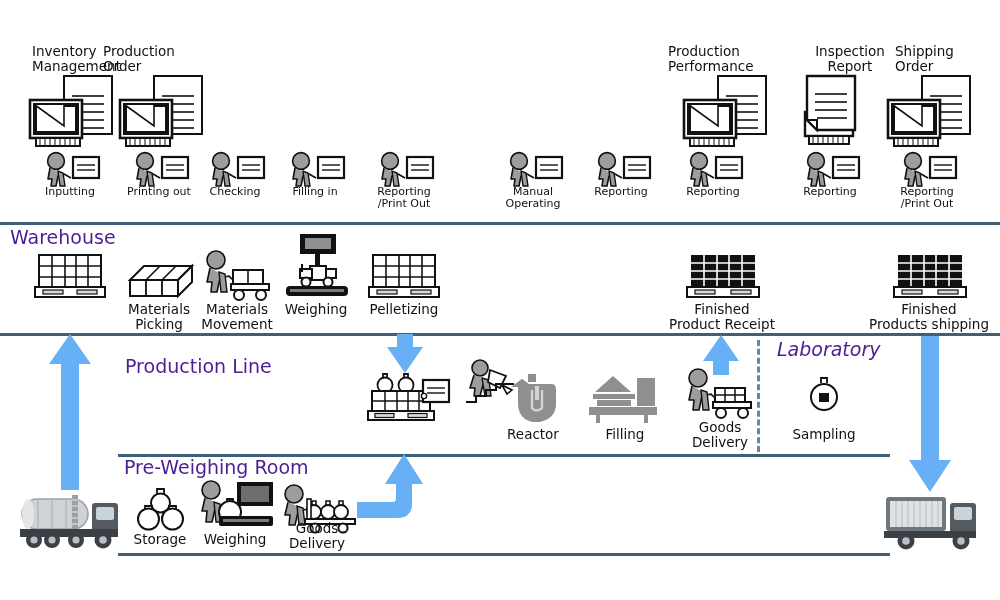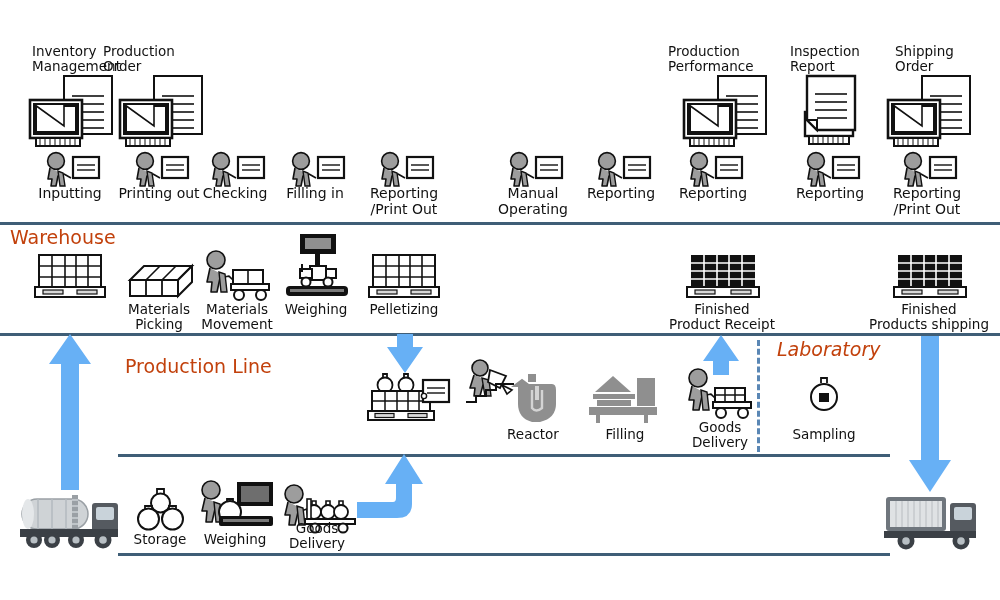--- a/index.html
+++ b/index.html
@@ -1,23 +1,23 @@
 <!DOCTYPE html>
 <html><head>
 <meta charset="utf-8">
 <style>
   html,body{margin:0;padding:0;background:#ffffff;}
   body{width:1000px;height:600px;position:relative;overflow:hidden;
        font-family:"DejaVu Sans","Liberation Sans",sans-serif;color:#1a1a1a;}
   #stage{position:absolute;left:0;top:0;width:1000px;height:600px;}
   .lbl{position:absolute;text-align:center;line-height:1.12;color:#111;}
   .doc-title{font-size:13.5px;}
-  .act-lbl{font-size:14px;}
+  .act-lbl{font-size:11px;}
   .node-lbl{font-size:13.5px;}
-  .band-title{position:absolute;font-size:19px;color:#c2410c;}
+  .band-title{position:absolute;font-size:19px;color:#4c1d95;}
   .hline{position:absolute;height:0;border-top:3px solid #3f5e77;}
   .vdash{position:absolute;border-left:3px dashed #5a87b5;}
   svg{display:block;overflow:visible;}
   .ic{position:absolute;}
 </style>
 </head>
 <body>
 
 <div id="stage">
 
@@ -110,21 +110,21 @@
           <line x1="24" y1="64" x2="24" y2="72"></line>
           <line x1="29" y1="64" x2="29" y2="72"></line>
           <line x1="34" y1="64" x2="34" y2="72"></line>
           <line x1="39" y1="64" x2="39" y2="72"></line>
           <line x1="44" y1="64" x2="44" y2="72"></line>
           <line x1="49" y1="64" x2="49" y2="72"></line>
         </g>
     </svg>
   </div>
 
-  <div class="lbl doc-title" style="left:790px;top:44px;width:120px;text-align:left;">
+  <div class="lbl doc-title" style="left:790px;top:44px;width:120px;text-align:center;">
     <span>Inspection</span><br>
     <span>Report</span>
   </div>
   <div class="ic" style="left:793px;top:74px;">
     <svg width="80" height="76" viewBox="0 0 80 76">
       <rect x="12" y="38" width="48" height="24" fill="#fff" stroke="#111" stroke-width="2.4"></rect>
       <rect x="16" y="62" width="40" height="8" fill="#fff" stroke="#111" stroke-width="2"></rect>
       <g stroke="#111" stroke-width="1">
           <line x1="20" y1="62" x2="20" y2="70"></line>
           <line x1="25" y1="62" x2="25" y2="70"></line>
@@ -342,20 +342,21 @@
 
   <div class="hline" style="left:0px;top:222px;width:1000px;"></div>
   <div class="hline" style="left:0px;top:333px;width:1000px;"></div>
   <div class="hline" style="left:118px;top:454px;width:772px;"></div>
   <div class="hline" style="left:118px;top:553px;width:772px;"></div>
   <div class="vdash" style="left:757px;top:340px;height:112px;"></div>
 
   <div class="band-title" style="left:10px;top:226px;">Warehouse</div>
   <div class="band-title" style="left:125px;top:355px;">Production Line</div>
   <div class="band-title" style="left:777px;top:338px;font-style:italic;">Laboratory</div>
+  <div class="band-title" style="left:124px;top:456px;">Pre-Weighing Room</div>
 
   <div class="ic" style="left:33px;top:253px;">
     <svg width="74" height="48" viewBox="0 0 74 48">
       <rect x="6" y="2" width="62" height="32" fill="#fff" stroke="#111" stroke-width="2"></rect>
       <g stroke="#111" stroke-width="1.6">
         <line x1="6" y1="13" x2="68" y2="13"></line>
           <line x1="6" y1="24" x2="68" y2="24"></line>
         <line x1="19" y1="2" x2="19" y2="34"></line>
           <line x1="32" y1="2" x2="32" y2="34"></line>
         <line x1="43" y1="2" x2="43" y2="34"></line>

